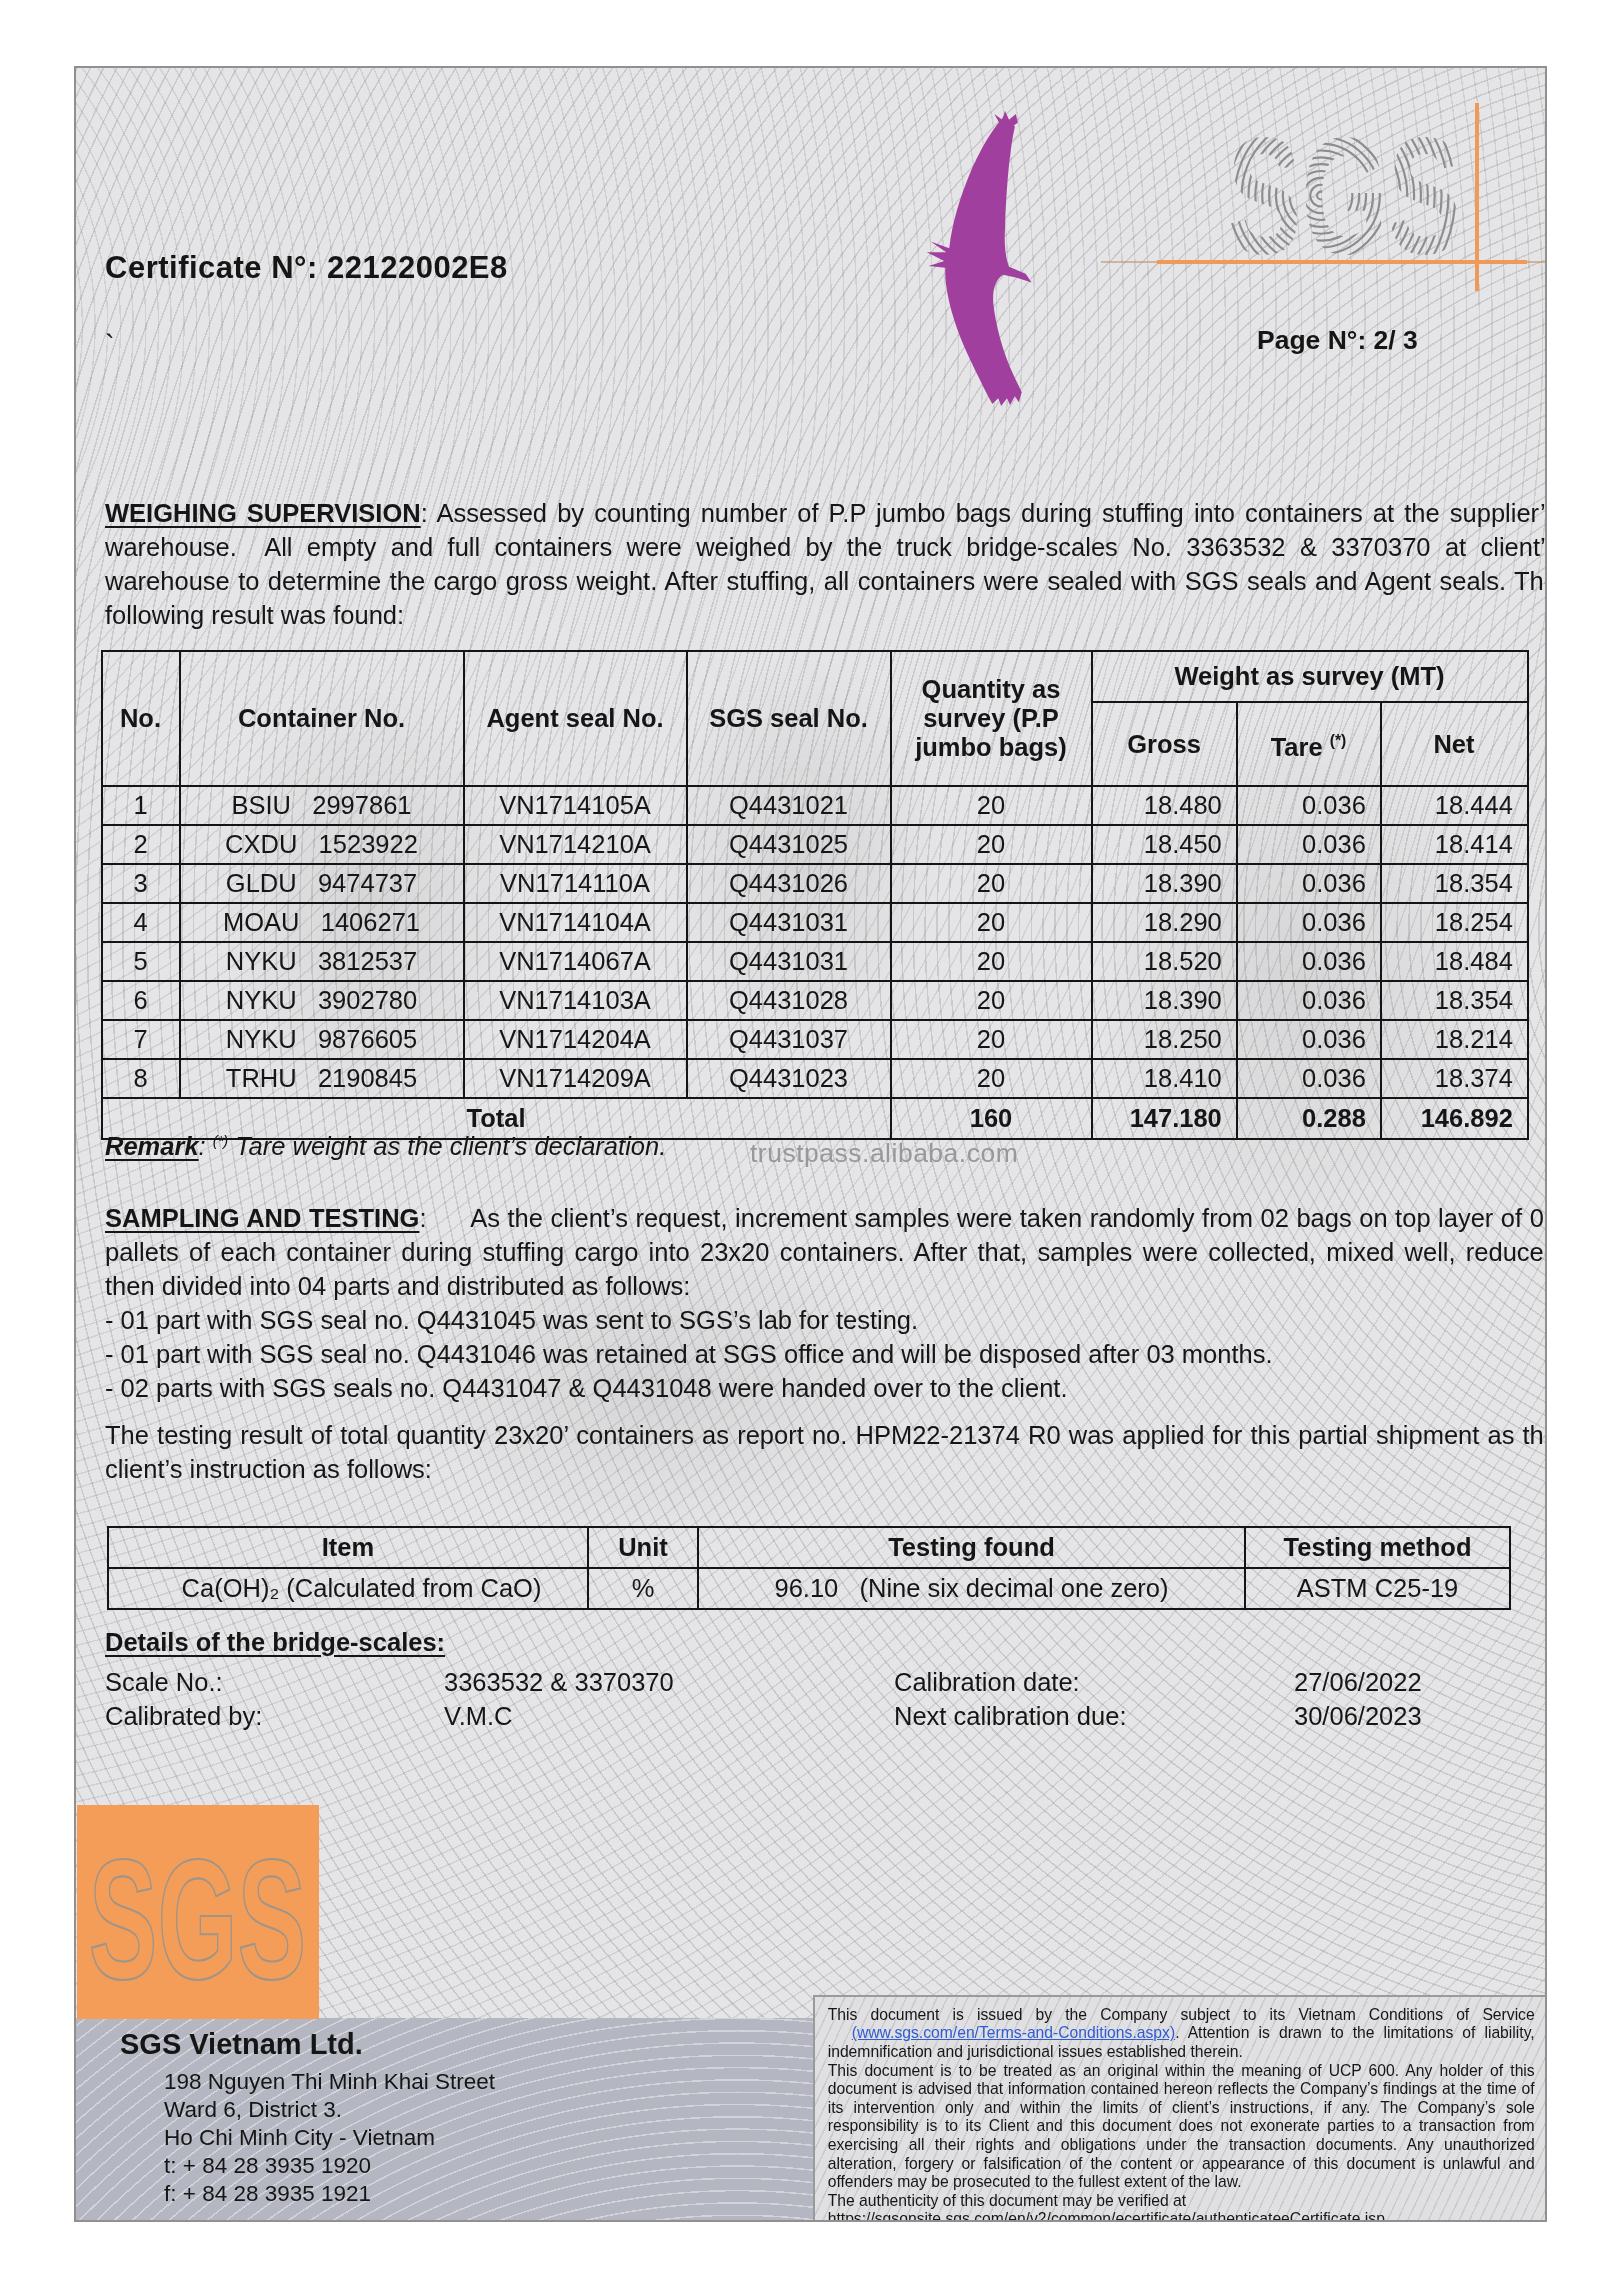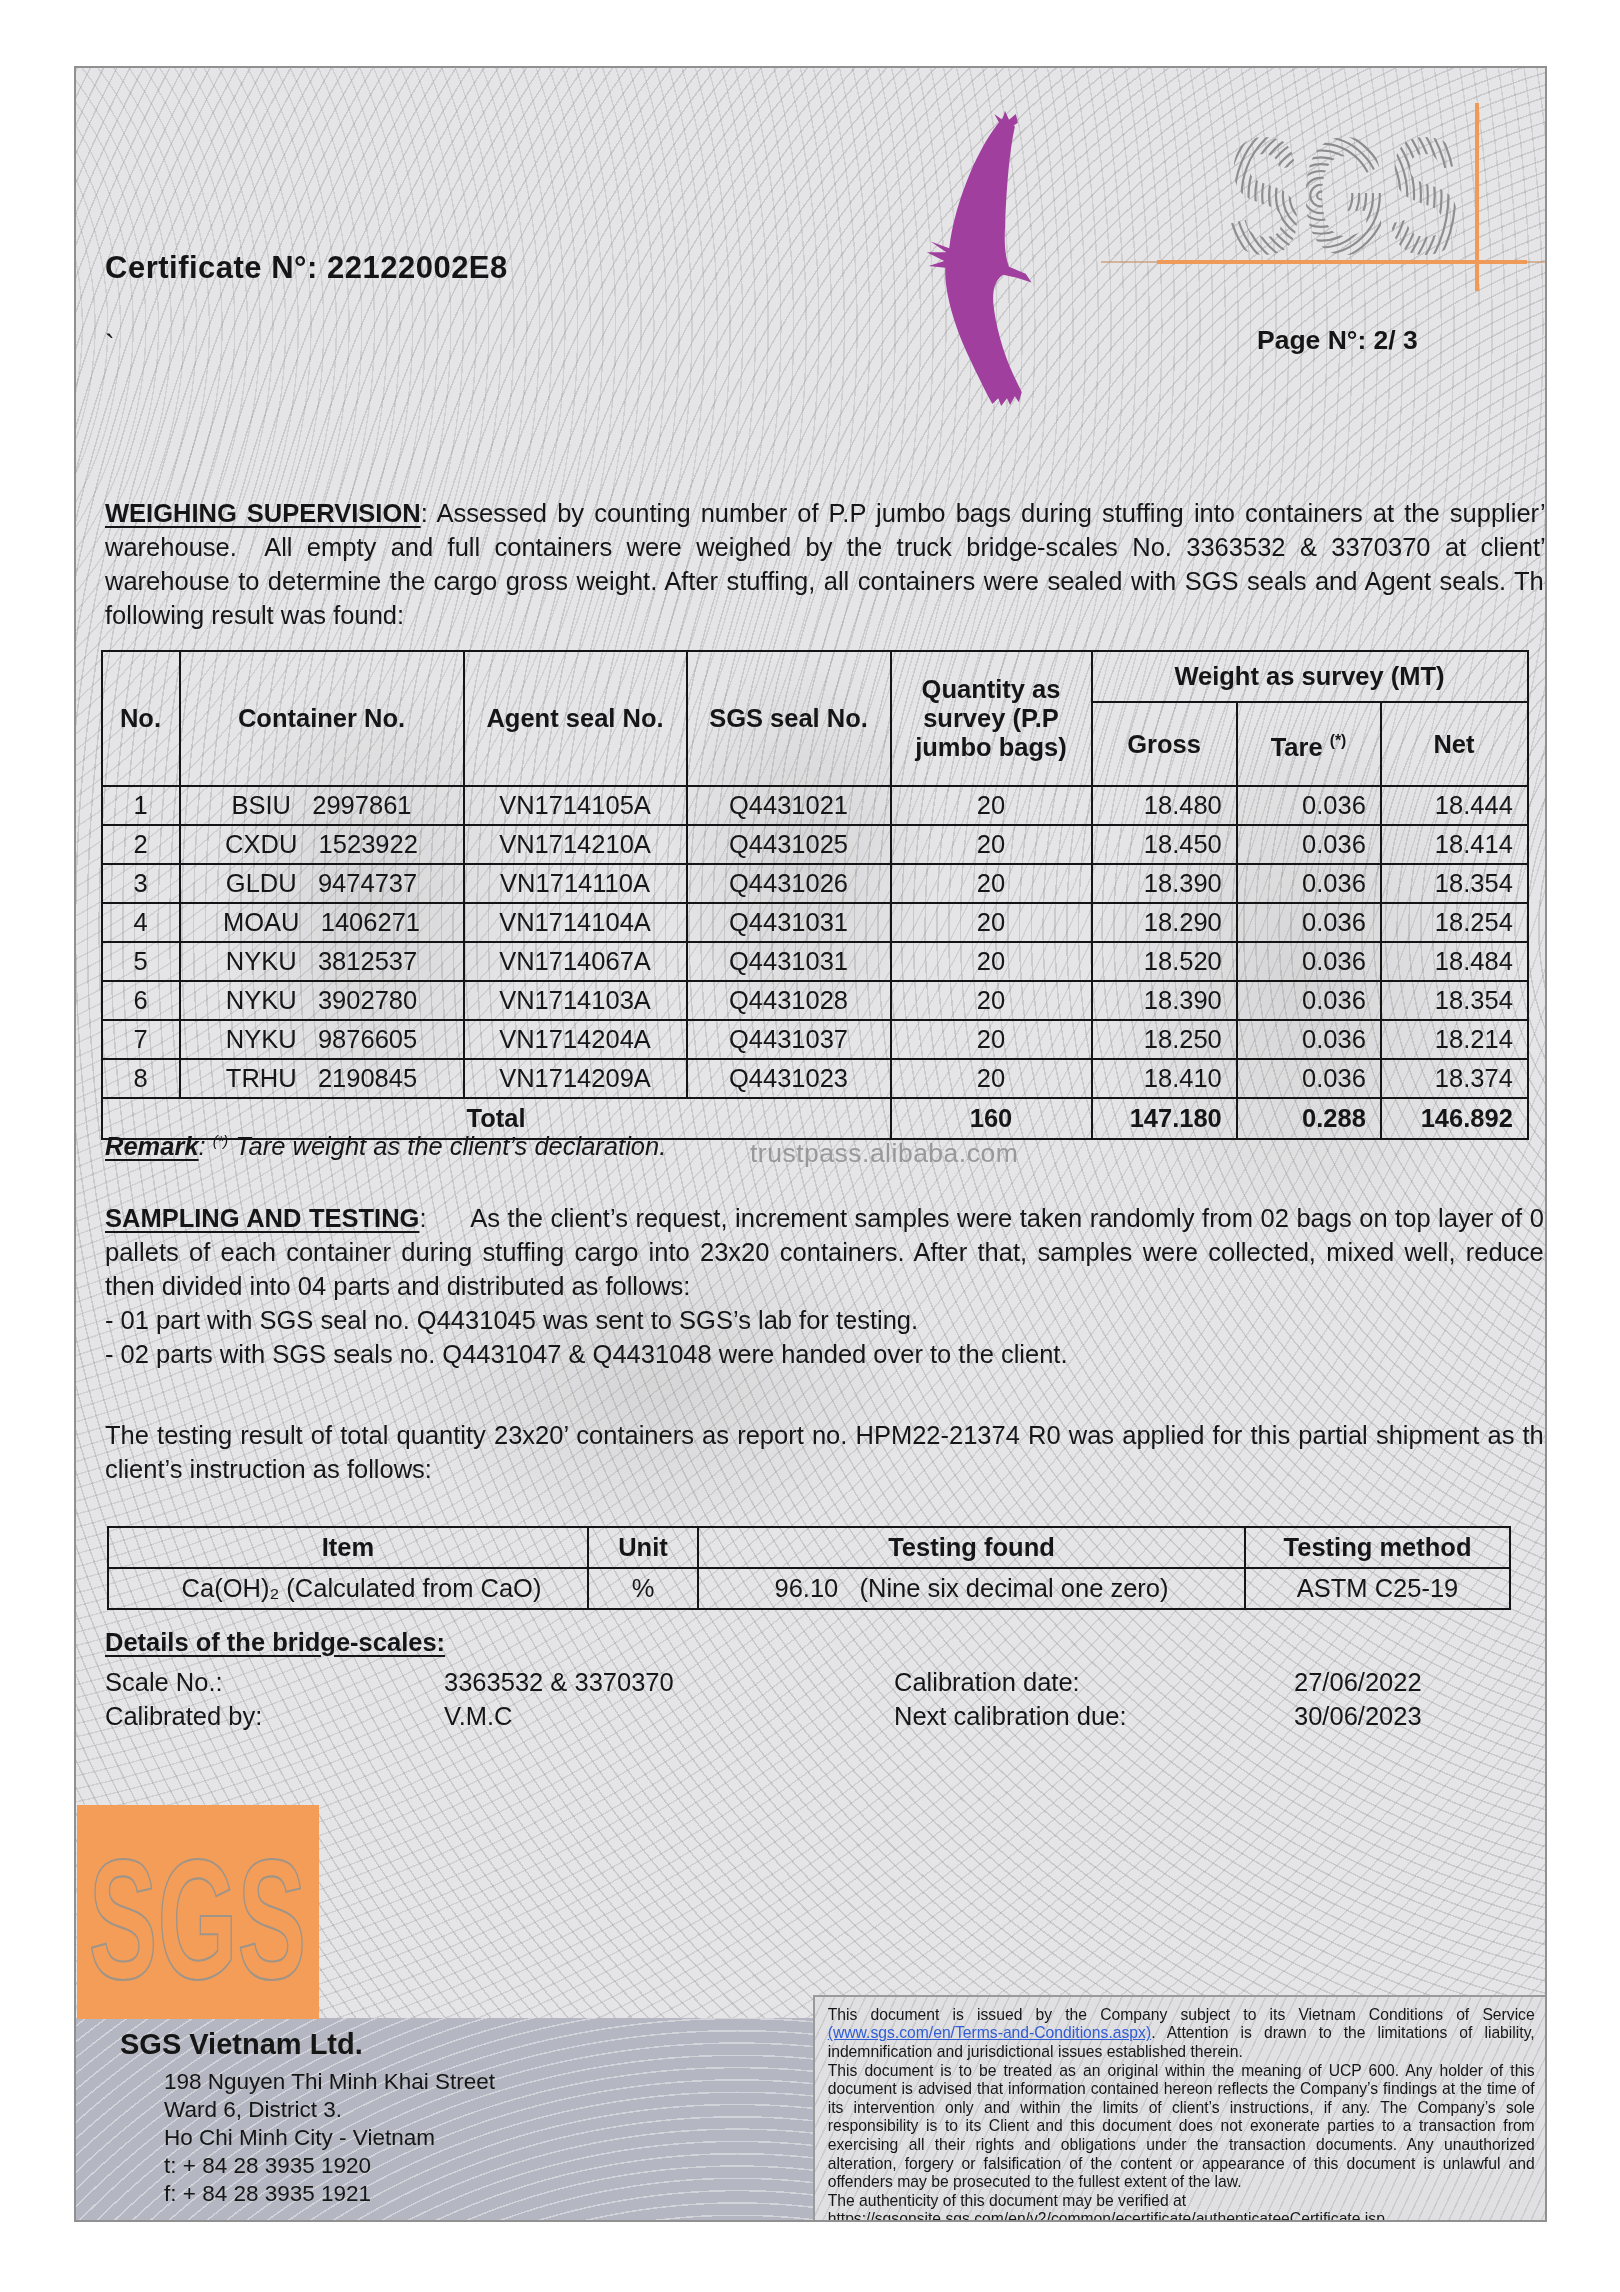--- a/index.html
+++ b/index.html
@@ -56,21 +56,21 @@
   .r1{top:1597px;}.r2{top:1631px;}
   .orange-sq{left:1px;top:1737px;width:242px;height:214px;background:#f49d59;}
   .band{left:0;top:1950px;width:1469px;height:202px;background-color:#b4b7c1;
     background-image:repeating-radial-gradient(circle at 45% 420%, rgba(255,255,255,0) 0 10.8px, rgba(255,255,255,.4) 10.8px 12.3px);}
   .company{left:44px;top:1960px;font-size:29px;font-weight:bold;}
   .addr{left:44px;top:2000px;font-size:22.5px;line-height:28px;margin-left:44px;}
   .legal{left:737px;top:1927px;width:707px;height:206px;border:2px solid #9a9a9a;
     background-color:#e0e0e2;
     background-image:repeating-linear-gradient(115deg, rgba(120,120,120,0) 0 7.8px, rgba(120,120,120,.20) 7.8px 9.3px);
     padding:8.8px 12.7px;font-size:15.7px;line-height:18.6px;text-align:justify;}
-  .legal a{color:#2f5bd6;}
+  .legal a{color:#2f5bd6;margin-left:24px;}
   .legal .plain{display:block;text-align:left;}
   .eagle{left:831px;top:43px;}
   .sgs-logo{left:1147px;top:57px;}
 </style>
 </head>
 <body>
 
 <div class="page">
 
   <div class="blob" style="left:137px;top:608px;width:314px;height:451px;"></div>
@@ -245,20 +245,21 @@
       </tr>
     </tbody>
   </table>
 
   <div class="abs watermark">trustpass.alibaba.com</div>
   <div class="abs remark"><span class="rl">Remark</span><span>: </span><sup>(*)</sup><span> Tare weight as the client’s declaration.</span></div>
 
   <div class="abs s-para">
     <div class="para"><span class="hd">SAMPLING AND TESTING</span><span>:&nbsp;&nbsp;&nbsp;&nbsp;&nbsp; As the client’s request, increment samples were taken randomly from 02 bags on top layer of 02 pallets of each container during stuffing cargo into 23x20 containers. After that, samples were collected, mixed well, reduced then divided into 04 parts and distributed as follows:</span></div>
     <div class="s-line">- 01 part with SGS seal no. Q4431045 was sent to SGS’s lab for testing.</div>
+    <div class="s-line">- 01 part with SGS seal no. Q4431046 was retained at SGS office and will be disposed after 03 months.</div>
     <div class="s-line">- 02 parts with SGS seals no. Q4431047 &amp; Q4431048 were handed over to the client.</div>
   </div>
 
   <div class="abs para t-para">The testing result of total quantity 23x20’ containers as report no. HPM22-21374 R0 was applied for this partial shipment as the client’s instruction as follows:</div>
 
   <table class="tbl2">
     <colgroup>
         <col style="width:480px">
         <col style="width:110px">
         <col style="width:547px">

